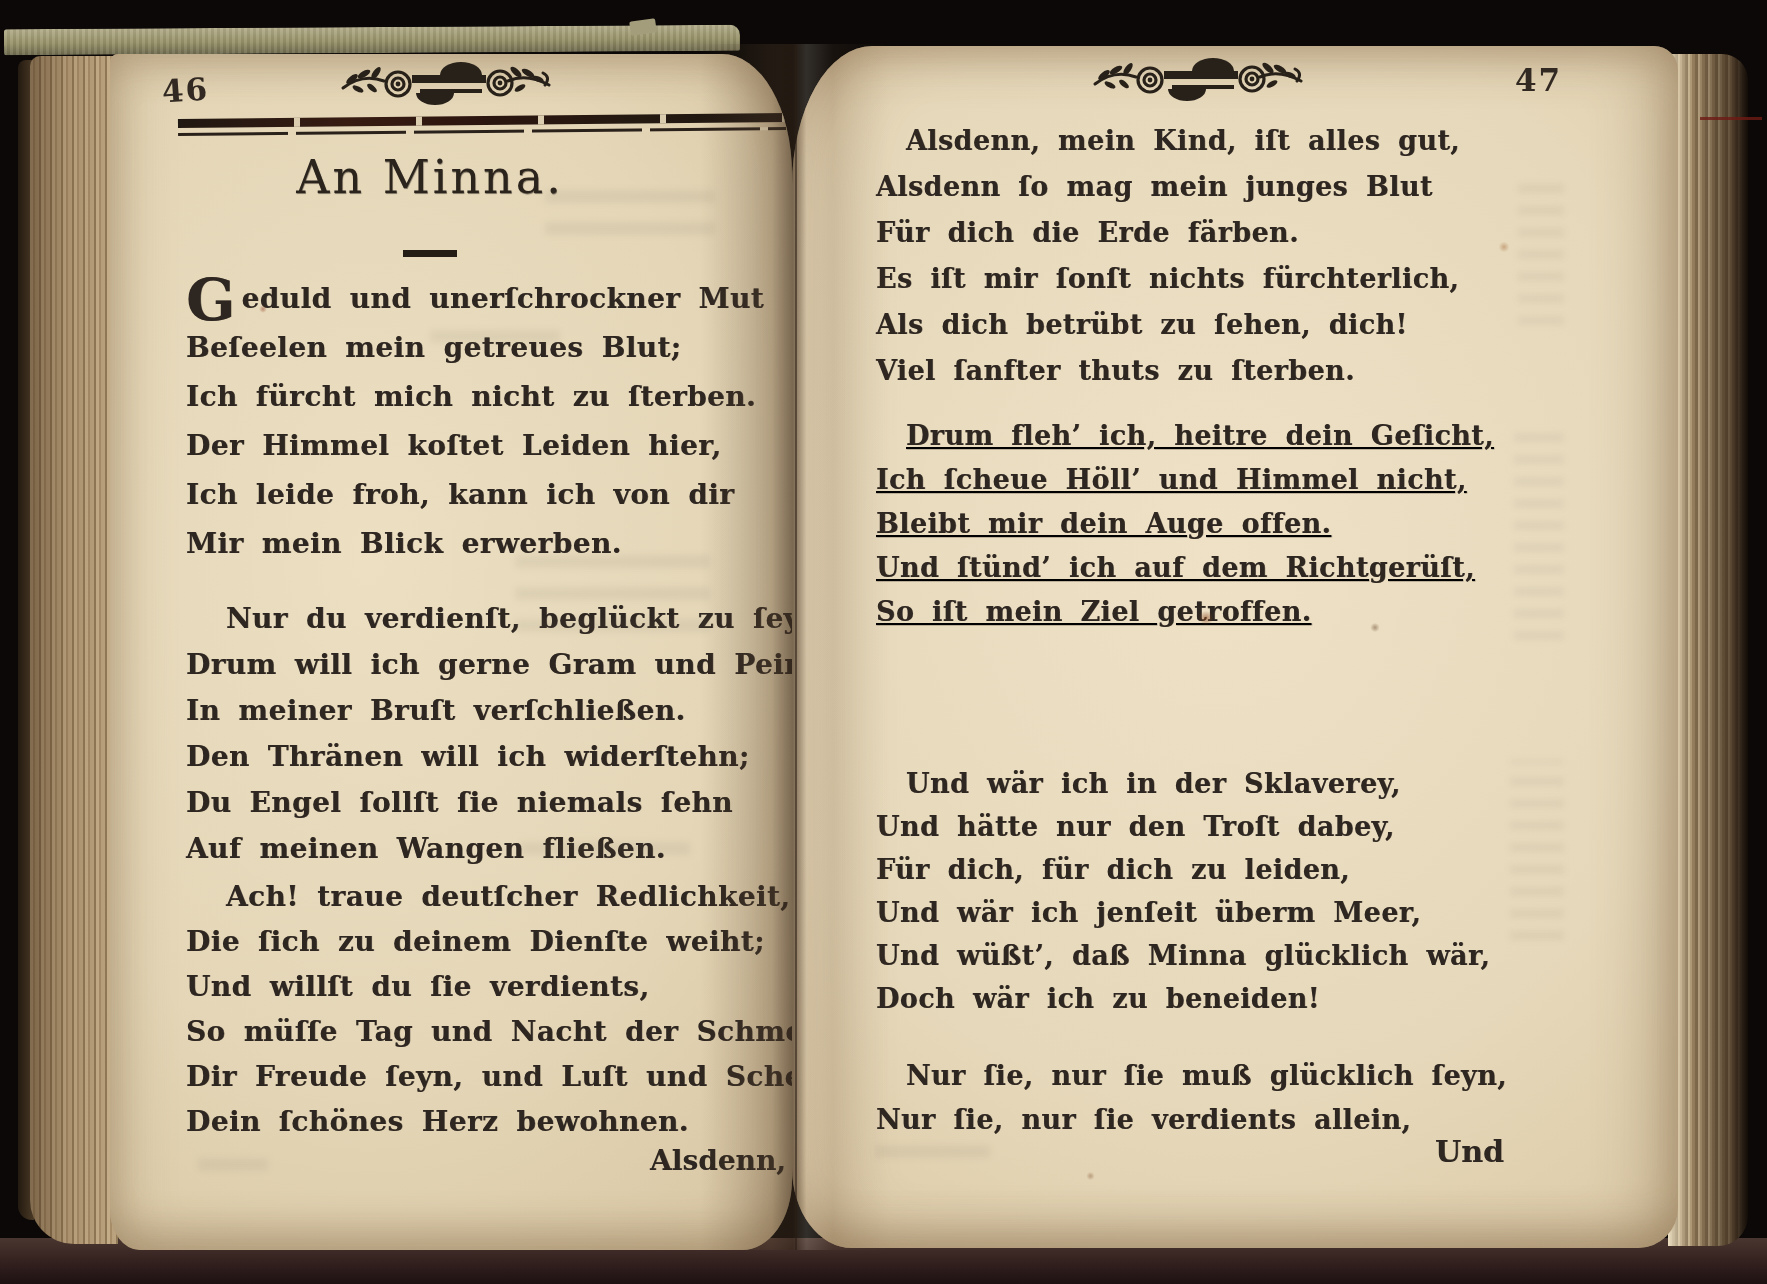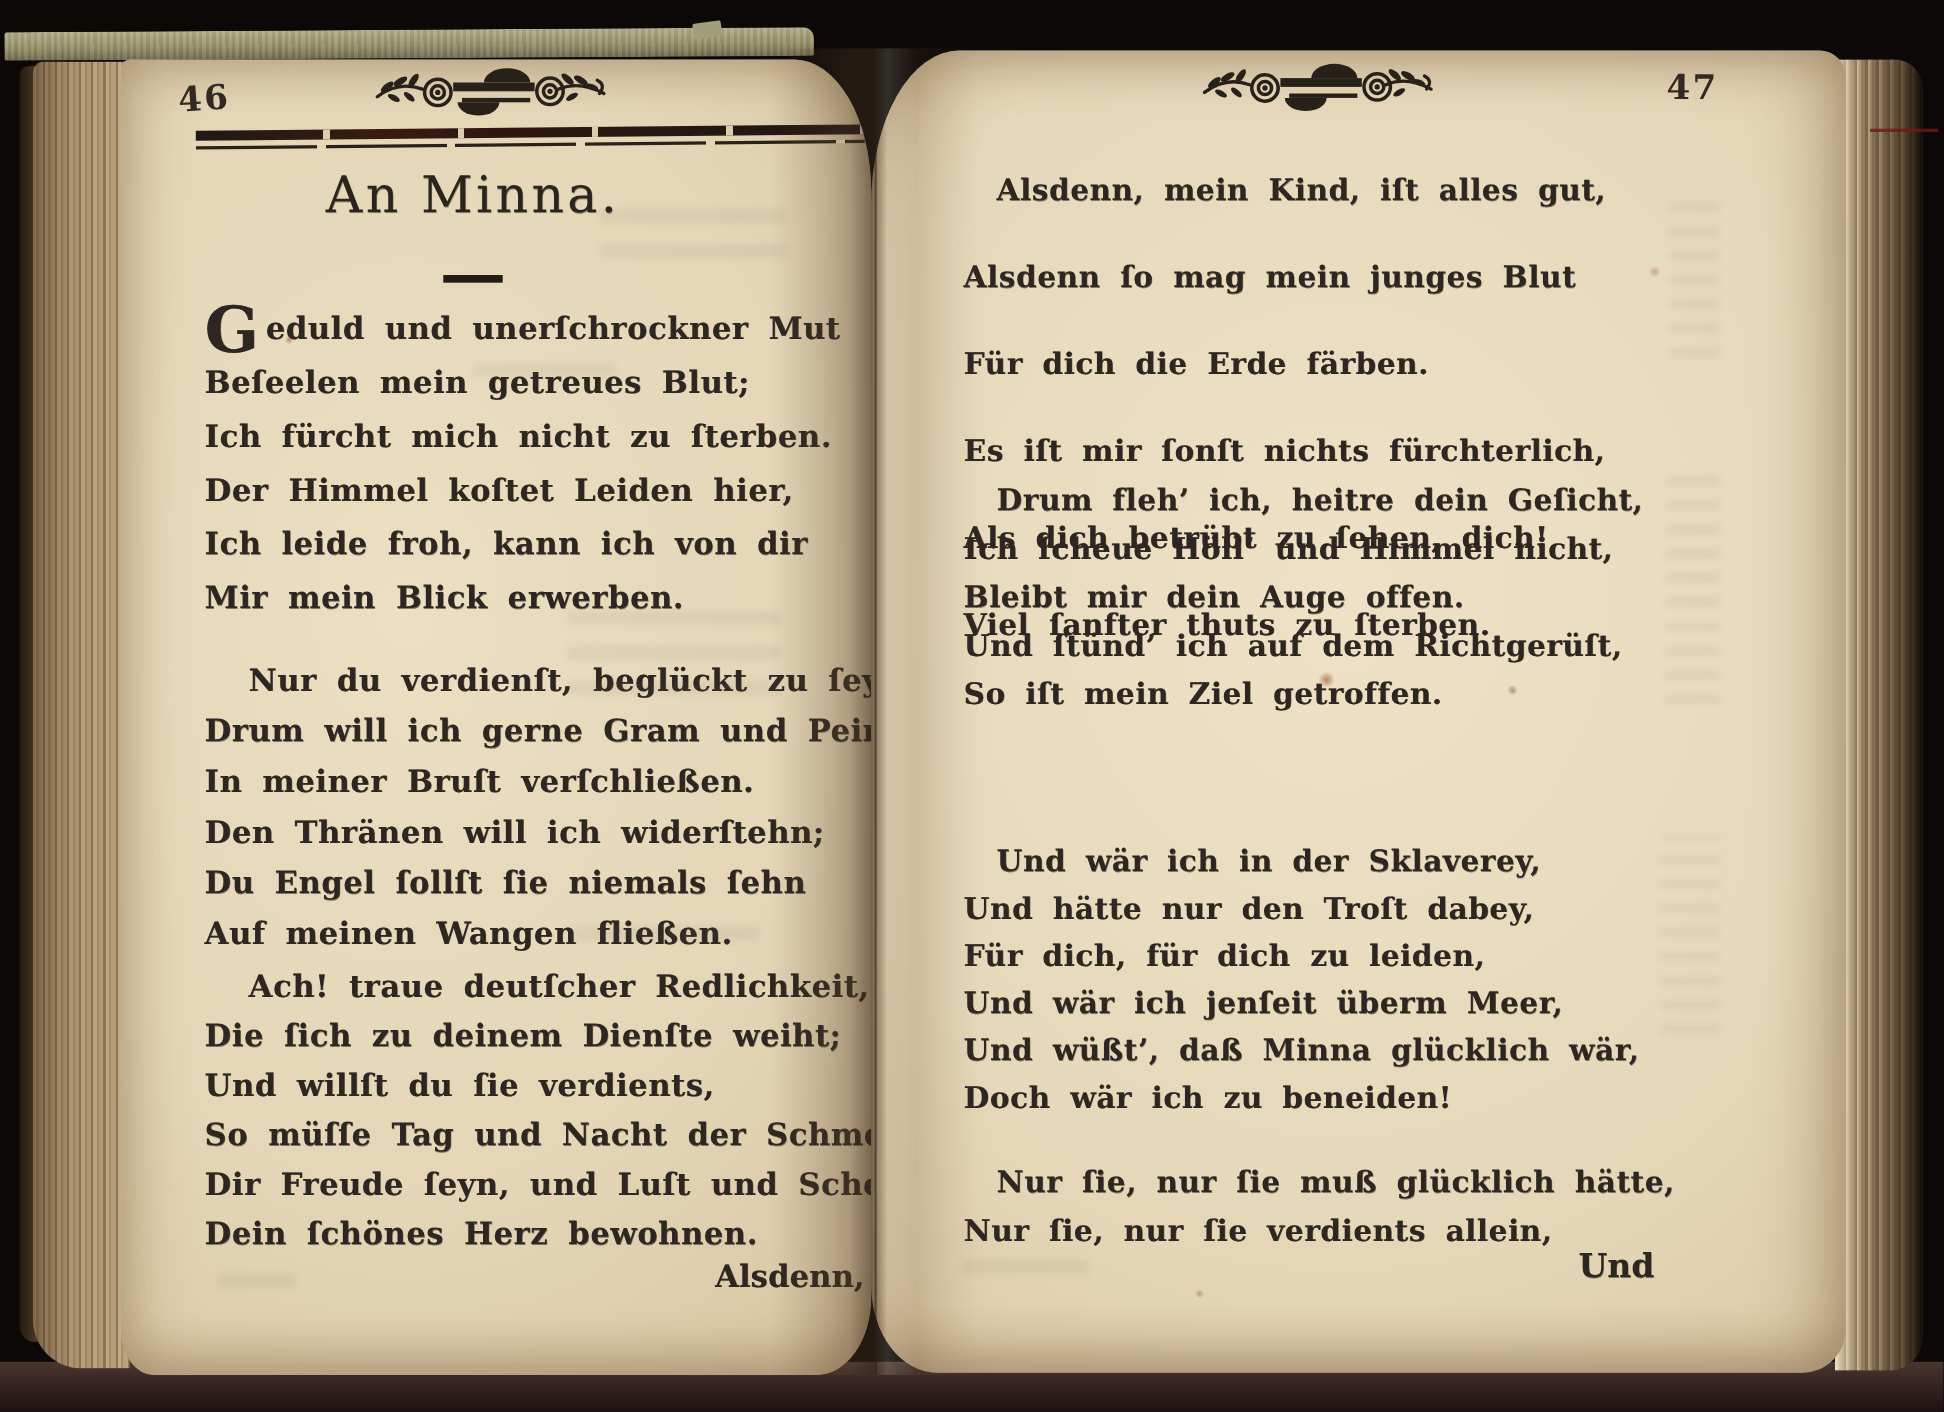--- a/index.html
+++ b/index.html
@@ -71,22 +71,22 @@
     text-shadow:.5px .5px .7px rgba(43,36,29,.55);}
   .title-divider{position:absolute;left:293px;top:196px;width:54px;height:7px;background:#241d16;}
   .stanza{position:absolute;width:600px;}
   .vline{font-size:28px;font-weight:bold;color:#2e2620;line-height:49px;
     word-spacing:8px;letter-spacing:.4px;white-space:nowrap;
     text-shadow:.45px .45px .5px rgba(46,38,32,.55);}
   .page-right .vline{font-size:27px;}
   .s46-1{left:76px;top:220px;}
   .s46-2{left:76px;top:542px;} .s46-2 .vline{line-height:46px;}
   .s46-3{left:76px;top:820px;} .s46-3 .vline{line-height:45px;}
-  .s47-1{left:84px;top:72px;width:648px;} .s47-1 .vline{line-height:46px;margin-top:33px;}
-  .s47-2{left:84px;top:388px;width:648px;} .s47-2 .vline{line-height:44px;}
+  .s47-1{left:84px;top:72px;width:648px;} .s47-1 .vline{line-height:46px;}
+  .s47-2{left:84px;top:368px;width:648px;text-decoration:underline;} .s47-2 .vline{line-height:44px;}
   .s47-3{left:84px;top:700px;width:648px;margin-top:16px;} .s47-3 .vline{line-height:43px;}
   .s47-4{left:84px;top:1008px;width:648px;} .s47-4 .vline{line-height:44px;}
   .indent{text-indent:40px;}
   .indent-sm{text-indent:30px;}
   .dropcap{display:inline-block;font-size:58px;line-height:30px;vertical-align:-12px;
     margin-right:6px;letter-spacing:0;}
   .catchword{position:absolute;text-align:right;font-size:28px;font-weight:bold;color:#2e2620;
     word-spacing:2px;text-shadow:.45px .45px .5px rgba(46,38,32,.55);}
   .cw-left{left:76px;top:1090px;width:600px;}
   .cw-right{left:84px;top:1088px;width:628px;font-size:30px;}
@@ -238,21 +238,21 @@
     <div class="stanza s47-3">
       <div class="vline indent-sm">Und wär ich in der Sklaverey,</div>
       <div class="vline">Und hätte nur den Troſt dabey,</div>
       <div class="vline">Für dich, für dich zu leiden,</div>
       <div class="vline">Und wär ich jenſeit überm Meer,</div>
       <div class="vline">Und wüßt’, daß Minna glücklich wär,</div>
       <div class="vline">Doch wär ich zu beneiden!</div>
     </div>
 
     <div class="stanza s47-4">
-      <div class="vline indent-sm">Nur ſie, nur ſie muß glücklich hätte,</div>
+      <div class="vline indent-sm">Nur ſie, nur ſie muß glücklich ſeyn,</div>
       <div class="vline">Nur ſie, nur ſie verdients allein,</div>
     </div>
 
     <div class="catchword cw-right">Und</div>
   </div>
 
   <div class="gutter-shadow"></div>
 
   <div class="smudge" style="left:545px;top:190px;width:170px;height:46px;"></div>
   <div class="smudge" style="left:430px;top:330px;width:130px;height:28px;"></div>

